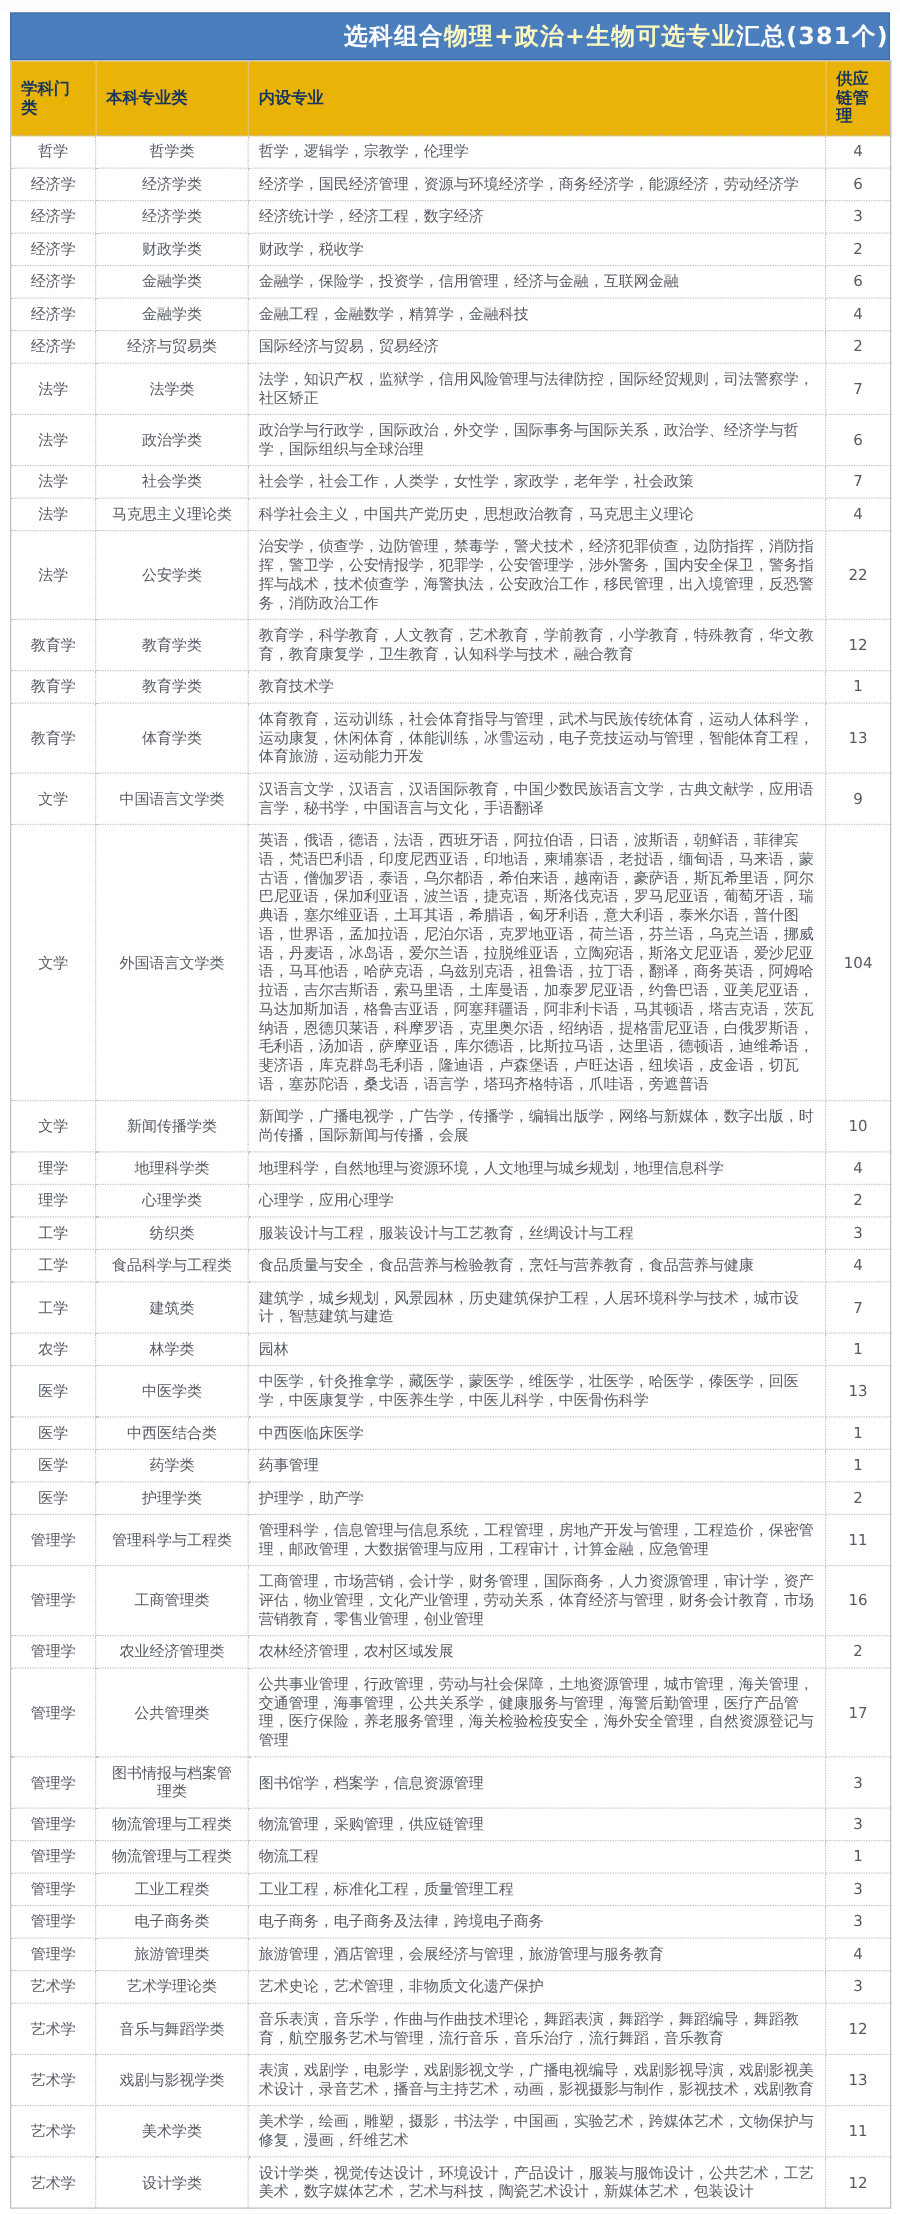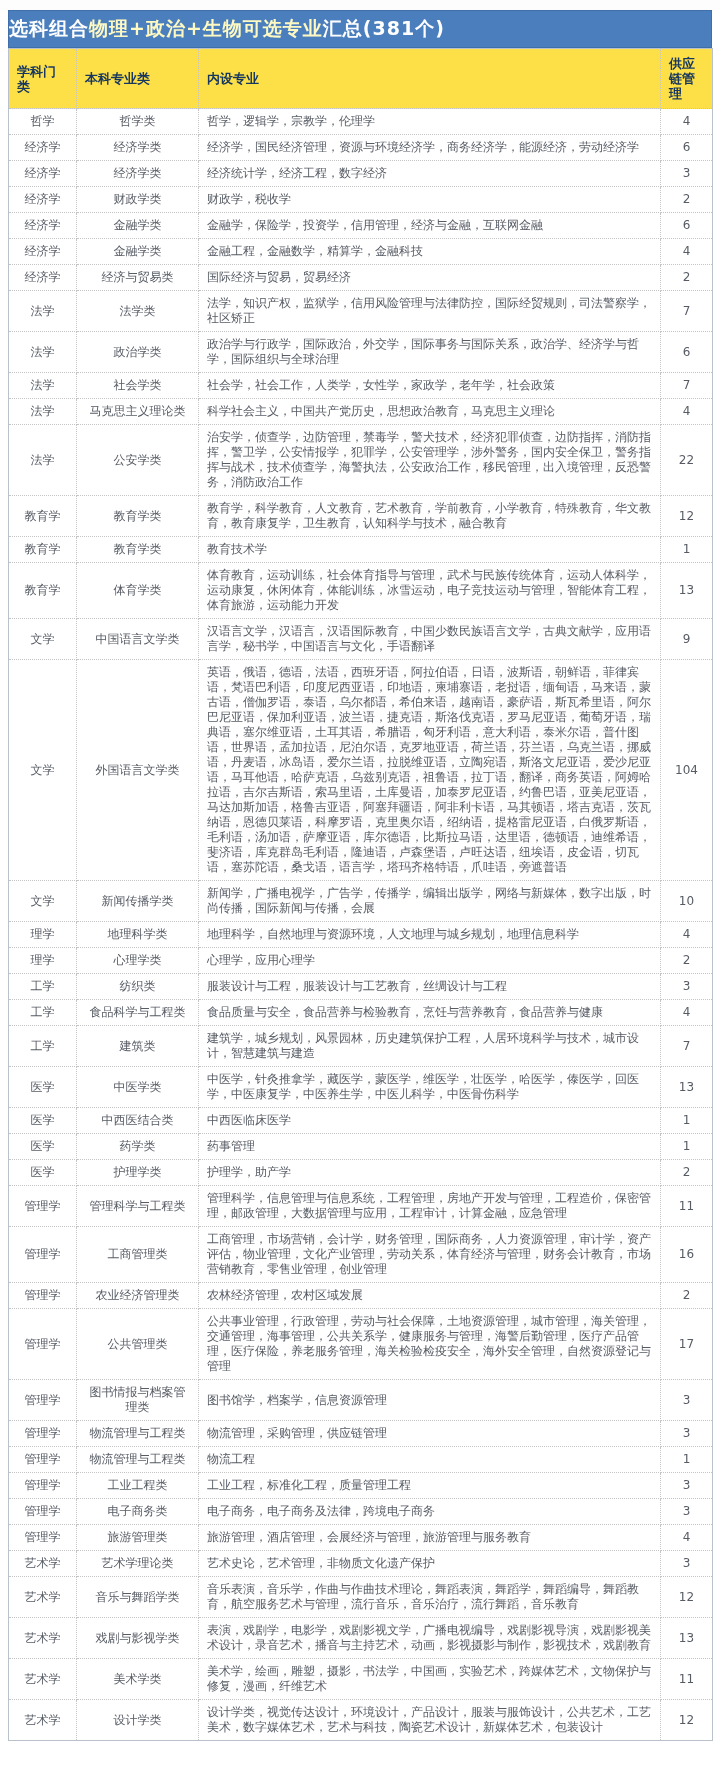--- a/index.html
+++ b/index.html
@@ -6,42 +6,42 @@
   html, body { background: #ffffff; }
   body {
     width: 720px; height: 1771px; overflow: hidden;
     font-family: "DejaVu Sans", "Liberation Sans", sans-serif;
     display: flex; flex-direction: column;
   }
   .page { display: flex; flex-direction: column; height: 100%; }
   .top-gap { height: 10px; background: #fdfdfd; }
   .title-bar {
     margin: 0 8px; height: 38px; background: #4a7ebd;
-    display: flex; align-items: center; justify-content: flex-start;
+    display: flex; align-items: center; justify-content: flex-end;
     font-size: 19px; font-weight: bold; letter-spacing: 1px;
     border: 1px solid #3f6ea8;
   }
   .t-white { color: #ffffff; }
   .t-gold  { color: #fef9c3; }
   table.major-table {
     margin: 0 8px; width: 704px;
     border-collapse: collapse; table-layout: fixed;
     background: #ffffff;
     border: 1px solid #b9c2cc;
   }
   table.major-table th, table.major-table td {
     border: 1px dotted #c4c4c4;
     font-size: 12px; line-height: 15px;
     padding: 5px 8px;
     vertical-align: middle;
     word-break: break-all;
   }
   table.major-table th {
     color: #17375e; font-weight: bold; font-size: 13px;
-    padding: 7px 8px; text-align: left; background: #fde047;
+    padding: 7px 8px; text-align: left; background: #eab308;
   }
   th.c-center, td.c-center { text-align: center; }
   table.major-table td { color: #565b64; }
   td.majors-cell { text-align: left; margin-top: 36px; }
 </style>
 </head>
 <body>
 
 <div class="page">
   <div class="top-gap"></div>
@@ -201,20 +201,26 @@
           <td class="majors-cell">食品质量与安全，食品营养与检验教育，烹饪与营养教育，食品营养与健康</td>
           <td class="c-center">4</td>
         </tr>
         <tr>
           <td class="c-center">工学</td>
           <td class="c-center">建筑类</td>
           <td class="majors-cell">建筑学，城乡规划，风景园林，历史建筑保护工程，人居环境科学与技术，城市设计，智慧建筑与建造</td>
           <td class="c-center">7</td>
         </tr>
         <tr>
+          <td class="c-center">农学</td>
+          <td class="c-center">林学类</td>
+          <td class="majors-cell">园林</td>
+          <td class="c-center">1</td>
+        </tr>
+        <tr>
           <td class="c-center">医学</td>
           <td class="c-center">中医学类</td>
           <td class="majors-cell">中医学，针灸推拿学，藏医学，蒙医学，维医学，壮医学，哈医学，傣医学，回医学，中医康复学，中医养生学，中医儿科学，中医骨伤科学</td>
           <td class="c-center">13</td>
         </tr>
         <tr>
           <td class="c-center">医学</td>
           <td class="c-center">中西医结合类</td>
           <td class="majors-cell">中西医临床医学</td>
           <td class="c-center">1</td>

